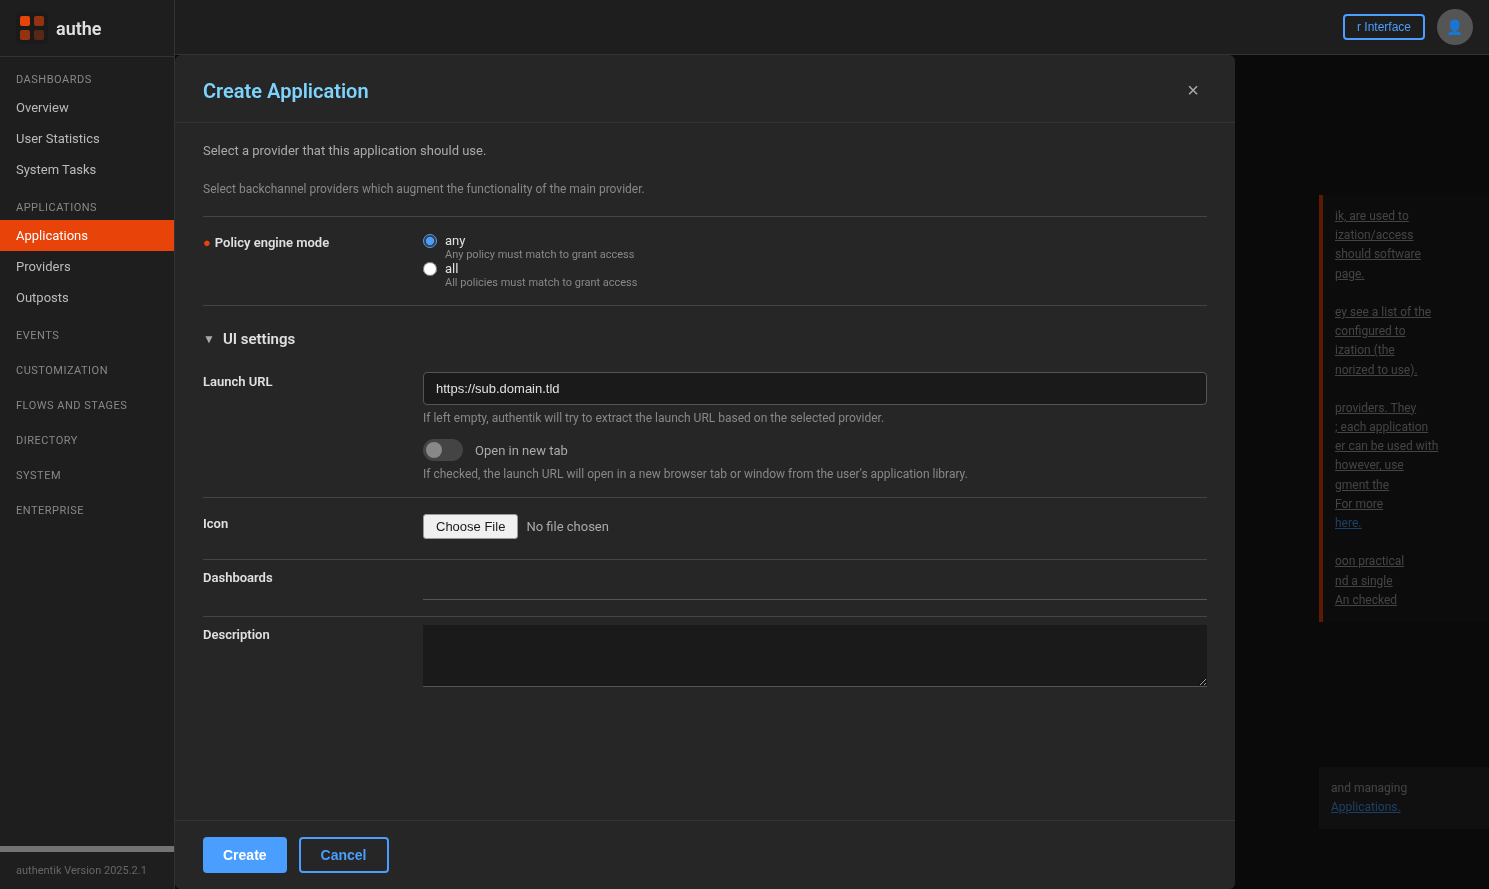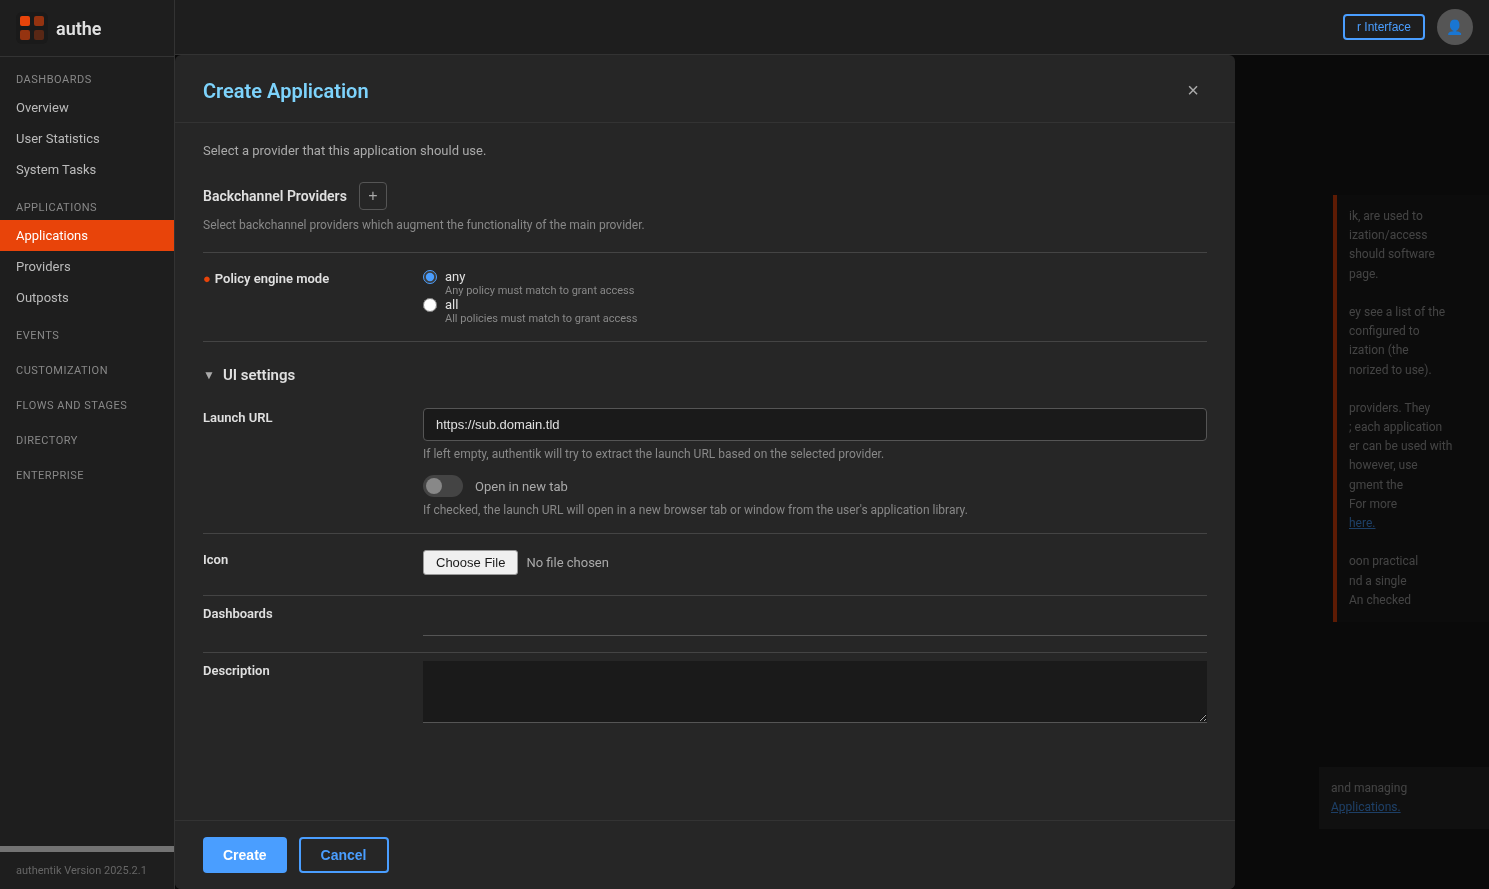--- a/index.html
+++ b/index.html
@@ -116,27 +116,28 @@
     .bg-content {
       flex: 1;
       padding: 20px;
       position: relative;
       overflow: hidden;
     }
     .bg-text-block {
       position: absolute;
       right: 0;
       top: 140px;
-      width: 156px;
+      width: 170px;
       background: #1e1e1e;
       padding: 12px;
       font-size: 12px;
       color: #aaa;
       line-height: 1.6;
       border-left: 4px solid #e8440a;
+      text-decoration: underline;
     }
     .bg-text-block .link {
       color: #4a9eff;
       text-decoration: underline;
     }
     .bg-text-bottom {
       position: absolute;
       right: 0;
       bottom: 60px;
       width: 170px;
@@ -473,20 +474,21 @@
 
   <div class="sidebar-section-label">Applications</div>
   <div class="sidebar-item active">Applications</div>
   <div class="sidebar-item">Providers</div>
   <div class="sidebar-item">Outposts</div>
 
   <div class="sidebar-section-label">Events</div>
   <div class="sidebar-section-label">Customization</div>
   <div class="sidebar-section-label">Flows and Stages</div>
   <div class="sidebar-section-label">Directory</div>
+  <div class="sidebar-section-label">System</div>
   <div class="sidebar-section-label">Enterprise</div>
 
   <div class="sidebar-footer">authentik Version 2025.2.1</div>
 </div>
 
 <div class="main-content">
 
   <div class="topbar">
     <button class="topbar-btn">r Interface</button>
     <div class="avatar-circle">👤</div>
@@ -529,24 +531,20 @@
 
         <div class="modal-header">
           <span class="modal-title">Create Application</span>
           <button class="modal-close">×</button>
         </div>
 
         <div class="modal-body">
           <p class="form-description">Select a provider that this application should use.</p>
 
           <div class="form-section">
-            <div class="section-header">
-              <span class="section-title">Backchannel Providers</span>
-              <button class="add-btn">+</button>
-            </div>
             <p class="section-desc">Select backchannel providers which augment the functionality of the main provider.</p>
           </div>
 
           <hr class="section-divider">
 
           <div class="form-row">
             <span class="form-label">
               <span class="required-dot">●</span><span>Policy engine mode</span>
             </span>
             <div class="form-field">

